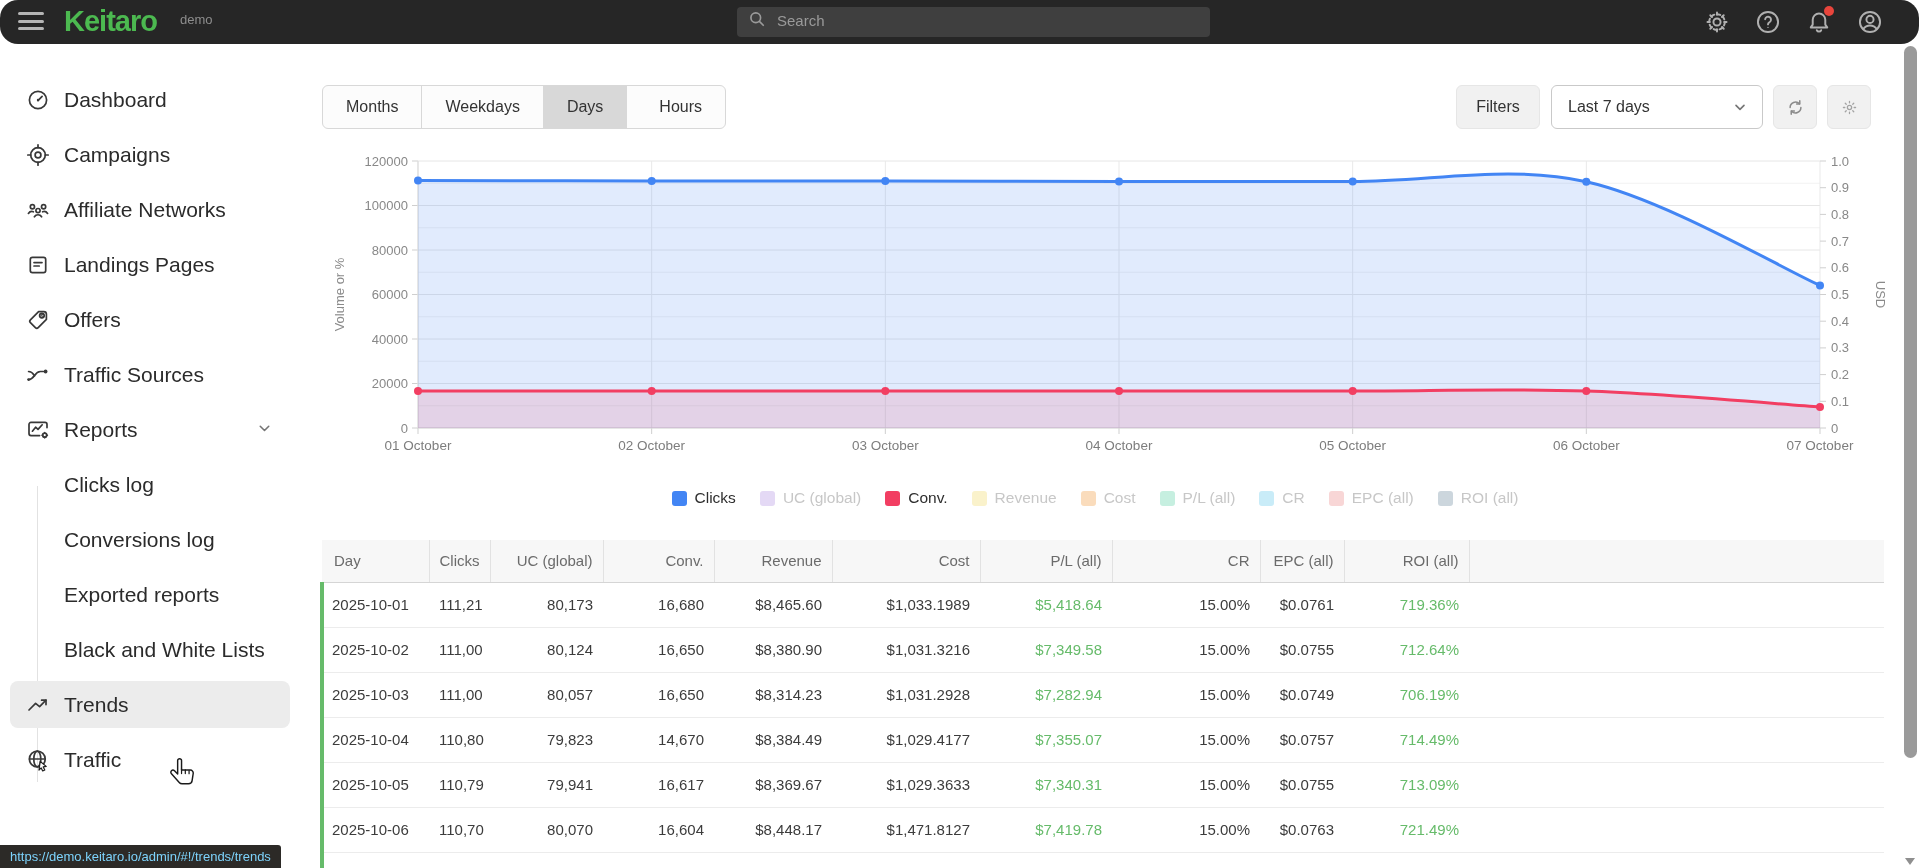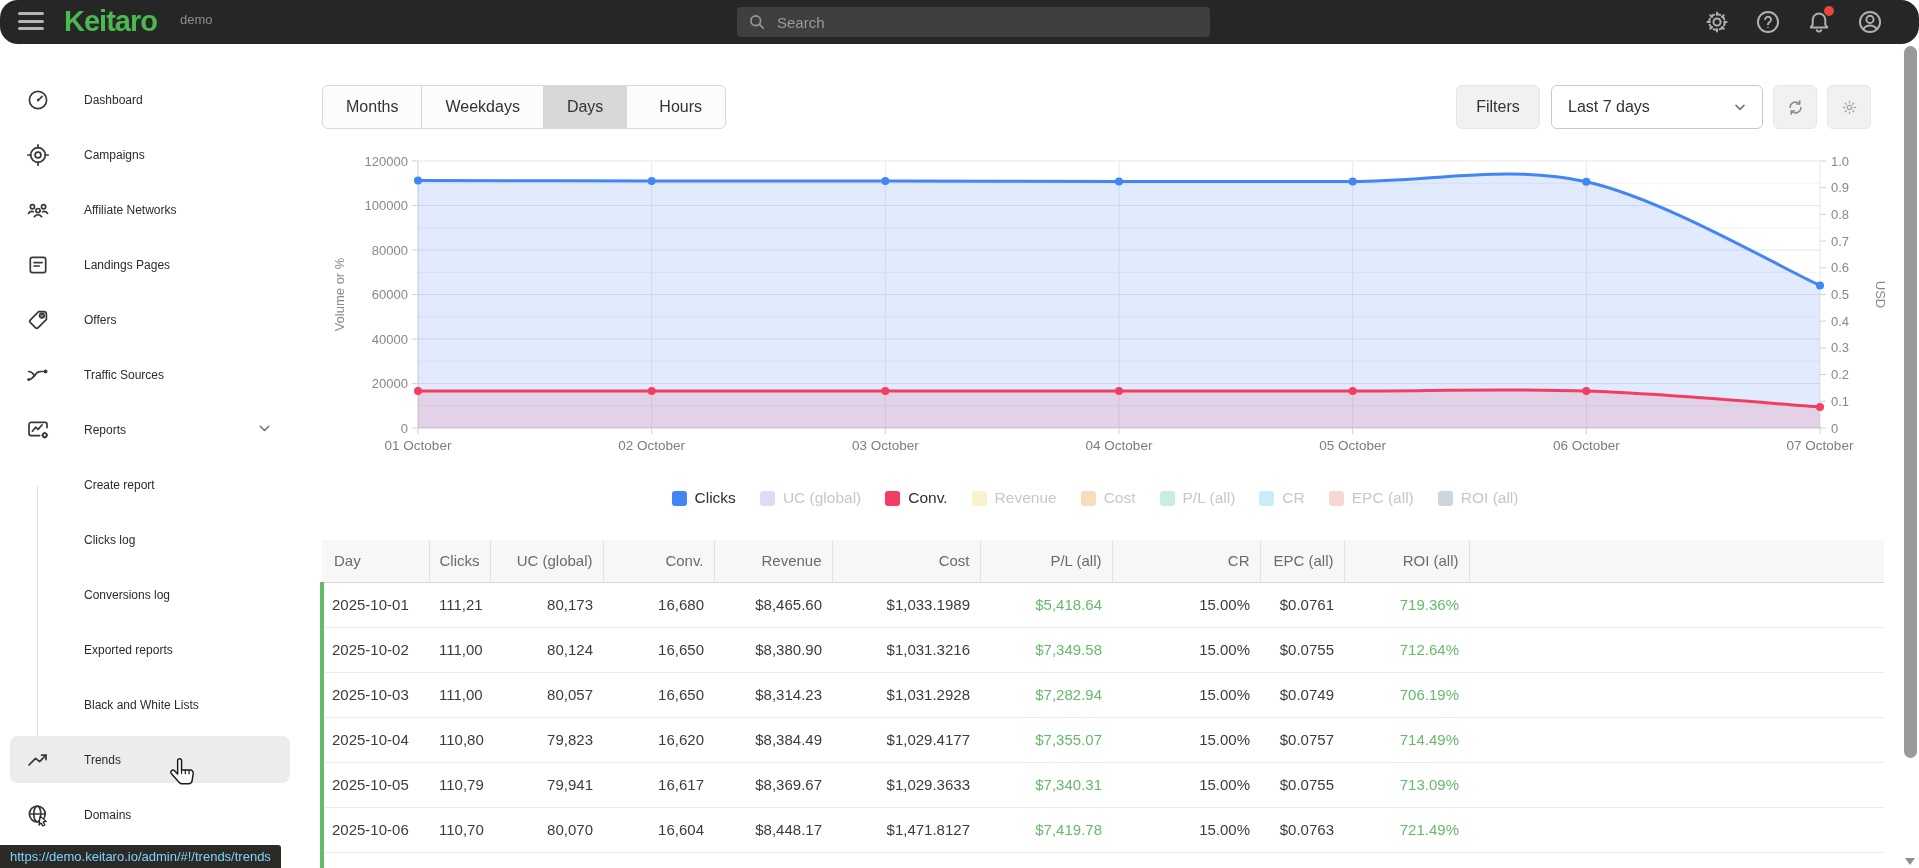--- a/index.html
+++ b/index.html
@@ -10,38 +10,38 @@
   .topbar { position:absolute; left:0; top:0; width:1919px; height:44px;
     background:#262626; z-index:30;border-radius:18px; }
   .hamburger { position:absolute; left:18px; top:12px; width:26px; height:20px;
     cursor:pointer; }
   .hamburger span { display:block; height:3px; margin-bottom:4.5px; border-radius:2px;
     background:#b5b5b5; }
   .brand { position:absolute; left:64px; top:5px; font-size:29px; font-weight:bold;
     letter-spacing:-1px; color:#4cb950; }
   .brand-badge { position:absolute; left:180px; top:12px; font-size:13px; color:#8d8d8d; }
   .searchbox { position:absolute; left:737px; top:7px; width:473px; height:30px;
-    background:#3f3f3f; border-radius:4px; display:flex; align-items:center; padding:1px 10px; }
+    background:#3f3f3f; border-radius:4px; display:flex; align-items:flex-end; padding:8px 10px; }
   .searchbox svg { flex:0 0 auto; }
   .searchbox input { flex:1; margin-left:10px; background:transparent; border:none; outline:none;
     color:#ddd; font-size:15px; font-family:"Liberation Sans",sans-serif; }
   .searchbox input::placeholder { color:#9a9a9a; }
   .top-actions { position:absolute; right:36px; top:0; height:44px; display:flex;
     align-items:center; gap:25px; }
   .top-icon { position:relative; width:26px; height:26px; cursor:pointer; }
   .notif-dot { position:absolute; right:-2px; top:-3px; width:10px; height:10px;
     border-radius:50%; background:#e8453c; }
 
   
   .sidebar { position:absolute; left:0; top:44px; width:300px; height:824px; background:#fff; z-index:5;}
   .side-list { position:absolute; left:0; top:28px; width:300px; }
   .side-item { position:relative; height:55px; display:flex; align-items:center; cursor:pointer; }
   .side-item .s-icon { position:absolute; left:26px; top:50%; transform:translateY(-50%);
     width:24px; height:24px; }
-  .side-item .s-label { position:absolute; left:84px; font-size:12px; color:#2b2b2b; white-space:nowrap; }
+  .side-item .s-label { position:absolute; left:64px; font-size:21px; color:#2b2b2b; white-space:nowrap; }
   .side-item.active::before { content:""; position:absolute; left:10px; right:10px; top:4px;
     bottom:4px; background:#ececec; border-radius:8px; }
   .side-item > * { position:relative; }
   .side-item .chev { position:absolute; left:256px; top:50%; transform:translateY(-50%); }
   .tree-line { position:absolute; left:37px; top:442px; width:1px; height:296px; background:#e2e2e2; }
 
   
   .tabs { position:absolute; left:322px; top:85px; height:44px; display:inline-flex;
     border:1px solid #d8d8d8; border-radius:6px; overflow:hidden; background:#fcfcfc; }
   .tab { padding:0 23px; line-height:42px; font-size:16px; color:#333; cursor:pointer;
@@ -204,23 +204,20 @@
             <circle cx="18.7" cy="17.2" r="2" fill="none" stroke="#383838" stroke-width="1.7" stroke-linecap="round" stroke-linejoin="round"></circle>
             <path d="M18.7 14.4v1M18.7 19v1M15.9 17.2h1M20.5 17.2h1" stroke="#383838" stroke-width="1.4" stroke-linecap="round"></path>
           </svg></span>
         <span class="s-label">Reports</span>
         <span class="chev">
       <svg width="17" height="17" viewBox="0 0 24 24" fill="none" stroke="#757575" stroke-width="2.2" stroke-linecap="round" stroke-linejoin="round">
             <polyline points="6,9.5 12,15.5 18,9.5"></polyline>
           </svg></span>
       </div>
       <div class="side-item child">
-        <span class="s-label">Create report</span>
-      </div>
-      <div class="side-item child">
         <span class="s-label">Clicks log</span>
       </div>
       <div class="side-item child">
         <span class="s-label">Conversions log</span>
       </div>
       <div class="side-item child">
         <span class="s-label">Exported reports</span>
       </div>
       <div class="side-item child">
         <span class="s-label">Black and White Lists</span>
@@ -232,21 +229,21 @@
           </svg></span>
         <span class="s-label">Trends</span>
       </div>
       <div class="side-item">
         <span class="s-icon"><svg width="24" height="24" viewBox="0 0 24 24">
             <circle cx="11.3" cy="11" r="7.9" fill="none" stroke="#383838" stroke-width="1.7" stroke-linecap="round" stroke-linejoin="round"></circle>
             <ellipse cx="11.3" cy="11" rx="3.5" ry="7.9" fill="none" stroke="#383838" stroke-width="1.7" stroke-linecap="round" stroke-linejoin="round"></ellipse>
             <path d="M3.5 11h15.6" fill="none" stroke="#383838" stroke-width="1.7" stroke-linecap="round" stroke-linejoin="round"></path>
             <path d="M14.2 13.4l6 5-3 .5 1.6 3.1-2.1 1-1.5-3.1-2.2 2.1z" fill="#fff" stroke="#1f1f1f" stroke-width="1.2" stroke-linejoin="round"></path>
           </svg></span>
-        <span class="s-label">Domains</span>
+        <span class="s-label">Traffic</span>
       </div>
     </nav>
 </div>
 
 <div class="tabs" id="tabs">
     <div class="tab">Months</div>
     <div class="tab">Weekdays</div>
     <div class="tab active">Days</div>
     <div class="tab">Hours</div>
   </div>
@@ -472,21 +469,21 @@
           <td class="green">$7,282.94</td>
           <td>15.00%</td>
           <td>$0.0749</td>
           <td class="green">706.19%</td>
           <td></td>
         </tr>
         <tr>
           <td>2025-10-04</td>
           <td>110,80</td>
           <td>79,823</td>
-          <td>16,620</td>
+          <td>14,670</td>
           <td>$8,384.49</td>
           <td>$1,029.4177</td>
           <td class="green">$7,355.07</td>
           <td>15.00%</td>
           <td>$0.0757</td>
           <td class="green">714.49%</td>
           <td></td>
         </tr>
         <tr>
           <td>2025-10-05</td>

